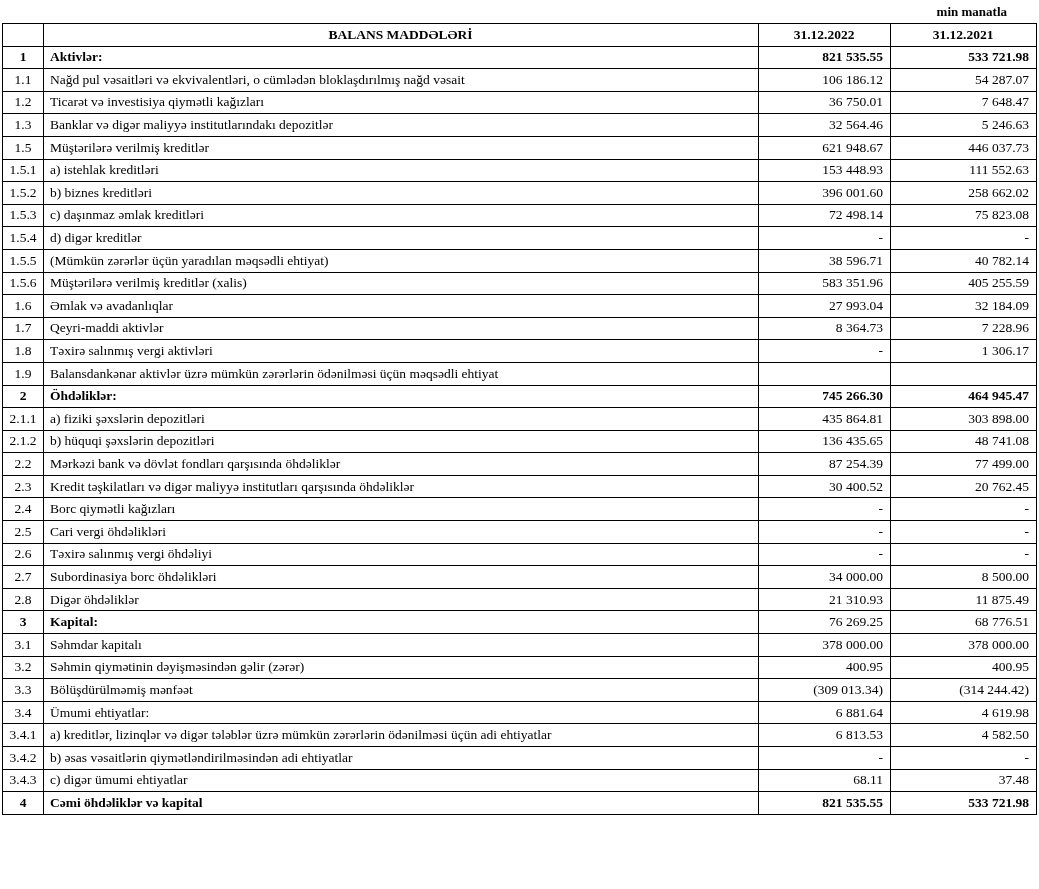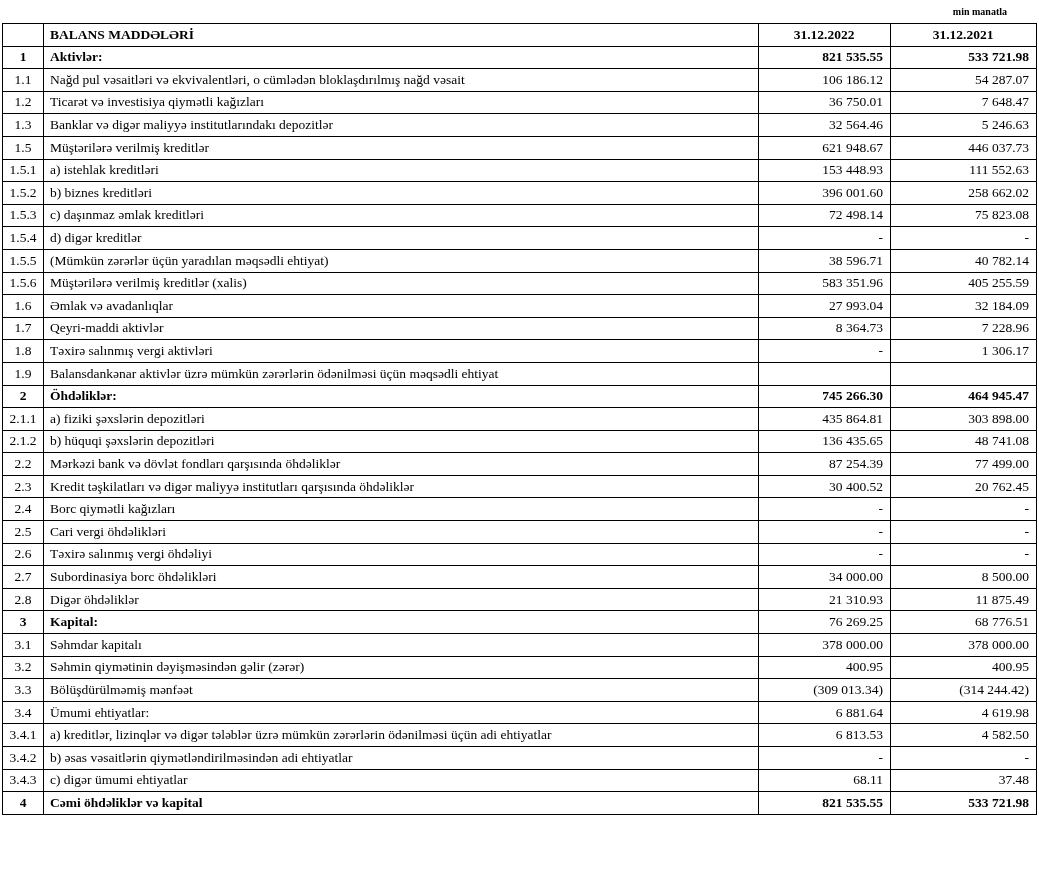--- a/index.html
+++ b/index.html
@@ -13,21 +13,21 @@
     width: 1039px;
     height: 889px;
     overflow: hidden;
   }
   .page {
     padding: 0 2px;
   }
   .unit-note {
     text-align: right;
     font-weight: bold;
-    font-size: 10px;
+    font-size: 13px;
     padding: 3px 30px 3px 0;
     height: 17px;
     line-height: 17px;
   }
   table.balance-table {
     border-collapse: collapse;
     width: 1035px;
     table-layout: fixed;
   }
   .balance-table th,
@@ -49,21 +49,21 @@
   }
   .col-name {
     text-align: left;
   }
   .col-v1 { width: 118px; }
   .col-v2 { width: 132px; }
   .col-v1, .col-v2 {
     text-align: right;
   }
   th { font-weight: bold; }
-  th.col-name { text-align: left; }
+  th.col-name { text-align: center; }
   th.col-v1, th.col-v2 { text-align: center; }
   td.b { font-weight: bold; }
 </style>
 </head>
 <body>
 
 <div class="page">
   <div class="unit-note">min manatla</div>
 
   <table class="balance-table">

